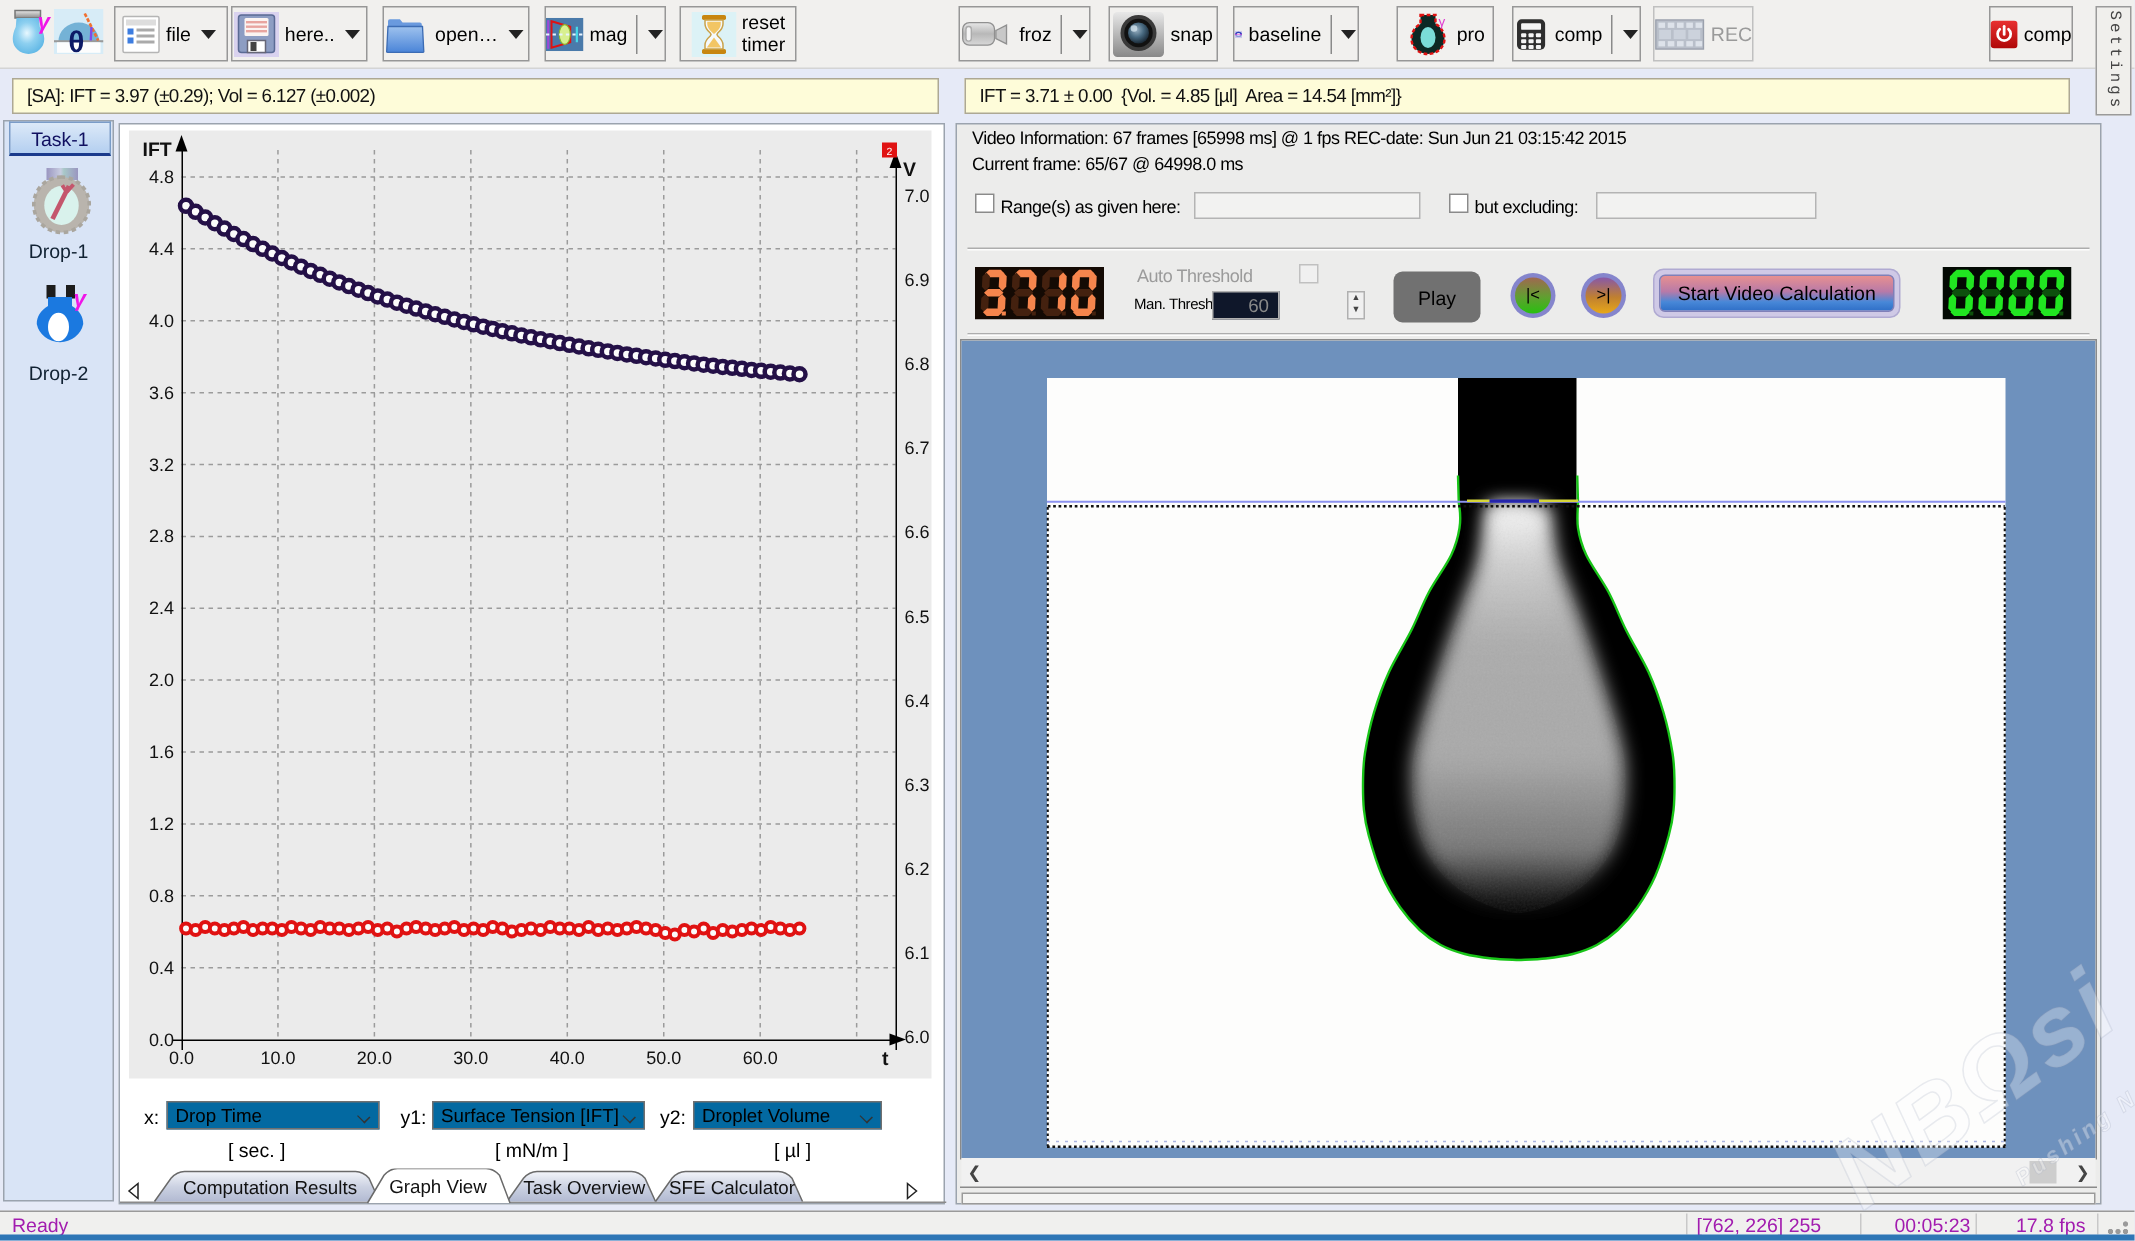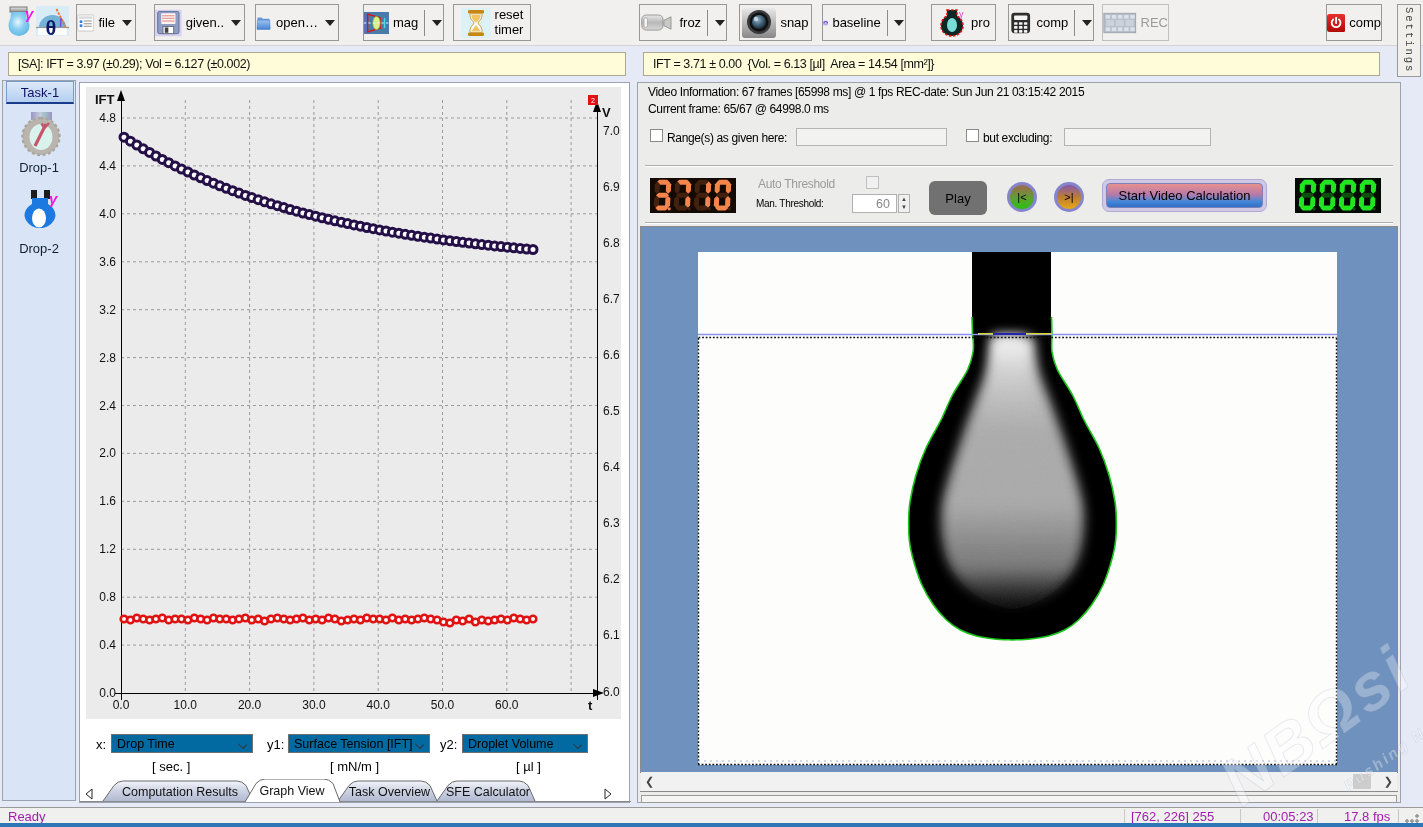--- a/index.html
+++ b/index.html
@@ -43,21 +43,21 @@
       </svg></div>
  <div class="abs" style="left:36px;top:6px"><svg width="33" height="32" viewBox="0 0 33 32">
         <rect width="33" height="30" fill="#d7ecf7"></rect>
         <path d="M3 21.5 A13.5 12.5 0 0 1 30 21.5 Z" fill="#74b2d6"></path>
         <rect x="0" y="20.8" width="33" height="1.4" fill="#9a9a9a"></rect>
         <rect x="2" y="22.2" width="29" height="7" fill="#fdfdfd"></rect>
         <text x="9.5" y="28.5" font-family="Liberation Sans" font-size="20" font-weight="bold" fill="#0c1a66">θ</text>
         <line x1="20.5" y1="3" x2="29.5" y2="21" stroke="#f07030" stroke-width="1.8" stroke-dasharray="2.5 1.2"></line>
         <line x1="25" y1="12" x2="24.5" y2="21" stroke="#8048e8" stroke-width="1.6"></line>
       </svg></div>
- <div class="tbtn" style="left:76px;width:60px">
+ <div class="tbtn" style="left:76px;width:76px">
       <svg width="26" height="26" viewBox="0 0 26 26">
         <rect x="1" y="1" width="24" height="24" rx="1" fill="#fff" stroke="#b5b5b5"></rect>
         <rect x="3" y="3" width="20" height="4" fill="#ddd"></rect>
         <rect x="4" y="9" width="4" height="4" fill="#3d7de0"></rect>
         <rect x="4" y="15" width="4" height="4" fill="#3d7de0"></rect>
         <rect x="10" y="9" width="12" height="2" fill="#aaa"></rect>
         <rect x="10" y="13" width="12" height="2" fill="#aaa"></rect>
         <rect x="10" y="17" width="12" height="2" fill="#aaa"></rect>
       </svg>
       <span>file</span>
@@ -67,24 +67,24 @@
       <svg width="30" height="30" viewBox="0 0 30 30">
         <rect width="30" height="30" fill="#d9d2ef"></rect>
         <rect x="3" y="2" width="24" height="25" rx="2" fill="#8d9dc3" stroke="#5a6a94"></rect>
         <rect x="7" y="4" width="16" height="12" rx="1" fill="#fbf4f2"></rect>
         <rect x="8" y="6" width="14" height="1.6" fill="#e8a5a0"></rect>
         <rect x="8" y="9" width="14" height="1.6" fill="#e8a5a0"></rect>
         <rect x="8" y="12" width="14" height="1.6" fill="#e8a5a0"></rect>
         <rect x="9" y="19" width="12" height="8" fill="#fff" stroke="#667"></rect>
         <rect x="11" y="20" width="4" height="6" fill="#444"></rect>
       </svg>
-      <span>given..</span>
+      <span>here..</span>
       <span class="tarrow"></span>
     </div>
- <div class="tbtn" style="left:255px;width:84px">
+ <div class="tbtn" style="left:255px;width:98px">
       <svg width="34" height="28" viewBox="0 0 34 28">
         <defs>
           <linearGradient id="fo" x1="0" y1="0" x2="0" y2="1">
             <stop offset="0" stop-color="#9ec2ee"></stop>
             <stop offset="1" stop-color="#4a84d8"></stop>
           </linearGradient>
         </defs>
         <path d="M3 8 L3 4 Q3 2.5 4.5 2.5 L12 2.5 L14 5 L27 5 Q28.5 5 28.5 6.5 L28.5 9 Z" fill="#6a9ade"></path>
         <path d="M2 27 L3 8 L29 8 L30 27 Q30 27.5 29 27.5 L3 27.5 Q2 27.5 2 27 Z" fill="url(#fo)" stroke="#3c6cb4"></path>
       </svg>
@@ -226,21 +226,21 @@
         </defs>
         <rect width="30" height="30" rx="4" fill="url(#ex)"></rect>
         <path d="M15 6 L15 15" stroke="#fff" stroke-width="3" stroke-linecap="round"></path>
         <path d="M10.2 9.2 A7.2 7.2 0 1 0 19.8 9.2" fill="none" stroke="#fff" stroke-width="3" stroke-linecap="round"></path>
       </svg>
       <span>comp</span>
     </div>
 </div>
 
 <div class="ybar" style="left:8px;width:618px">[SA]: IFT = 3.97 (±0.29); Vol = 6.127 (±0.002)</div>
-<div class="ybar" style="left:643px;width:737px">IFT = 3.71 ± 0.00  {Vol. = 6.13 [µl]  Area = 14.54 [mm²]}</div>
+<div class="ybar" style="left:643px;width:737px">IFT = 3.71 ± 0.00  {Vol. = 4.85 [µl]  Area = 14.54 [mm²]}</div>
 
 <div class="abs" style="left:1397px;top:4px;width:24px;height:73px;background:#f0efec;border:1px solid #9a9a9a;display:flex;align-items:center;justify-content:center">
     <span class="vtext">Settings</span>
   </div>
 
 <div id="taskpanel">
  <div id="task1">Task-1</div>
  <div class="abs" style="left:15px;top:30px"><svg width="46" height="48" viewBox="0 0 46 48">
         <defs>
           <linearGradient id="d1c" x1="0" y1="0" x2="1" y2="0">
@@ -539,21 +539,21 @@
         <polygon points="66,17.2 68.6,14.7 76.4,14.7 79,17.2 76.4,19.7 68.6,19.7" fill="#44210f"></polygon>
         <polygon points="66.9,18.0 69.4,20.6 69.4,27.6 66.9,30.2 64.4,27.6 64.4,20.6" fill="#f6854d"></polygon>
         <polygon points="78.1,18.0 80.6,20.6 80.6,27.6 78.1,30.2 75.6,27.6 75.6,20.6" fill="#f6854d"></polygon>
         <polygon points="66,30.1 68.6,27.6 76.4,27.6 79,30.1 76.4,32.6 68.6,32.6" fill="#f6854d"></polygon>
         <rect x="78.6" y="29.6" width="2.7" height="2.7" fill="#44210f"></rect>
       </g>
     </svg></div>
 <div class="abs" style="left:758px;top:177px;font-size:12px;letter-spacing:-0.3px;color:#9b9b9b">Auto Threshold</div>
 <div class="chk" style="left:866px;top:176px;background:#f0f0f0;border-color:#c0c0c0"></div>
 <div class="abs" style="left:756px;top:198px;font-size:10px;letter-spacing:-0.3px">Man. Threshold:</div>
-<div class="abs" style="left:852px;top:194px;width:45px;height:19px;background:#ffffff;border:1px solid #b0b0b0;font-size:12.5px;color:#888;text-align:right;padding:2px 6px 0 0">60</div>
+<div class="abs" style="left:808px;top:194px;width:45px;height:19px;background:#0f172a;border:1px solid #b0b0b0;font-size:12.5px;color:#888;text-align:right;padding:2px 6px 0 0">60</div>
 <div class="abs" style="left:898px;top:194px;width:12px;height:19px;background:#f0f0f0;border:1px solid #b0b0b0;font-size:6px;text-align:center;color:#444;line-height:1.4">▲<br>▼</div>
 
 <div class="abs" style="left:929px;top:181px;width:58px;height:30px;border-radius:6px;background:#717171;padding:17px">
  <div style="width:100%;height:100%;border-radius:3px;background:linear-gradient(#e2f1fd,#8ec4f4 45%,#3d8ee0 55%,#1f66c0);display:flex;align-items:center;justify-content:center;font-size:13px">Play</div>
 </div>
 <div class="abs" style="left:1007px;top:182px;width:30px;height:30px;border-radius:50%;background:#8585cc;display:flex;align-items:center;justify-content:center">
  <div style="width:24px;height:24px;border-radius:50%;background:linear-gradient(#a06850,#60a030 55%,#28c010);display:flex;align-items:center;justify-content:center;font-size:11px">|&lt;</div>
 </div>
 <div class="abs" style="left:1054px;top:182px;width:30px;height:30px;border-radius:50%;background:#8585cc;display:flex;align-items:center;justify-content:center">
  <div style="width:24px;height:24px;border-radius:50%;background:linear-gradient(#8858a8,#c08030 55%,#e8a818);display:flex;align-items:center;justify-content:center;font-size:11px">&gt;|</div>

